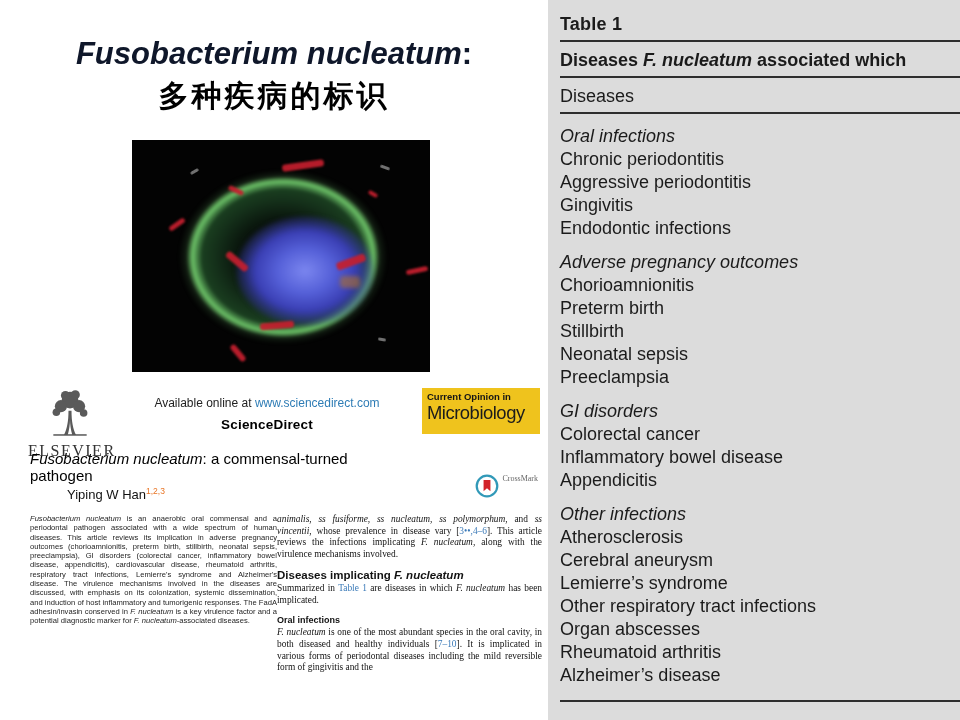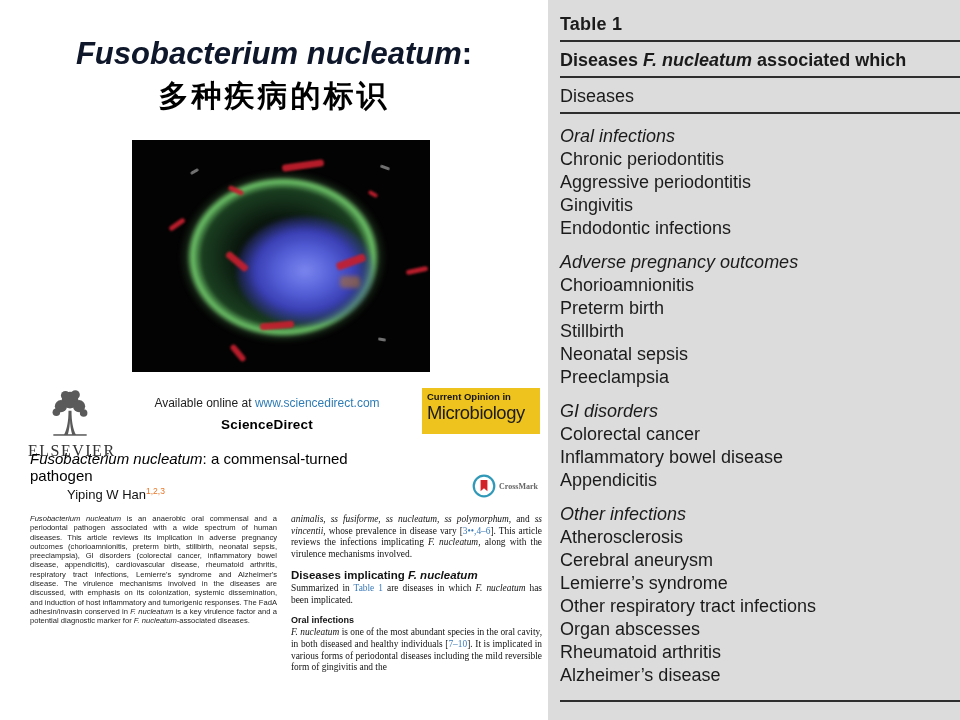--- a/index.html
+++ b/index.html
@@ -35,23 +35,23 @@
   .avail{font-size:12px;color:#222;}
   .avail a{color:#2E7CB5;text-decoration:none;}
   .sdbrand{font-size:13.5px;font-weight:bold;color:#000;margin-top:7px;letter-spacing:.2px;}
   .jbox{width:118px;height:46px;background:#EFC31D;padding:3px 5px;box-sizing:border-box;text-align:left;}
   .j1{font-size:9.5px;font-weight:bold;color:#151515;line-height:11px;}
   .j2{font-size:19px;color:#1c1c1c;line-height:22px;letter-spacing:-.5px;transform:scaleX(.97);transform-origin:left;}
   .p-title{position:absolute;left:12px;top:79px;width:380px;font-size:15px;font-weight:normal;line-height:16.5px;color:#000;}
   .p-title .it{font-style:italic;}
   .p-author{position:absolute;left:21px;top:114px;font-size:13px;color:#111;margin-left:28px;}
   .p-author sup{font-size:8.5px;color:#E87424;}
-  .crossmark{position:absolute;right:8px;top:102px;display:flex;align-items:center;gap:3px;font-weight:bold;}
+  .crossmark{position:absolute;right:8px;top:102px;display:flex;align-items:flex-start;gap:3px;}
   .cm-label{font-family:"Liberation Serif",serif;font-size:8px;color:#666;}
-  .p-cols{position:absolute;left:12px;top:142px;right:4px;bottom:0;display:flex;gap:14px;overflow:hidden;}
+  .p-cols{position:absolute;left:12px;top:142px;right:4px;bottom:0;display:flex;overflow:hidden;}
   .colL{width:247px;font-size:7.6px;line-height:9.3px;color:#1d1d1d;text-align:justify;}
   .colR{flex:1;font-family:"Liberation Serif","DejaVu Serif",serif;font-size:9.4px;line-height:11.7px;
         color:#121212;text-align:justify;}
   .colR p{margin:0 0 0 0;}
   .rp2{margin-top:0;}
   .h2s{font-family:"Liberation Sans",sans-serif;font-size:11.5px;font-weight:bold;margin:8px 0 1px 0;line-height:13px;}
   .h3s{font-family:"Liberation Sans",sans-serif;font-size:9px;font-weight:bold;margin:9px 0 1px 0;line-height:11px;}
   .it{font-style:italic;}
   .blue{color:#3B7AB8;}
 

